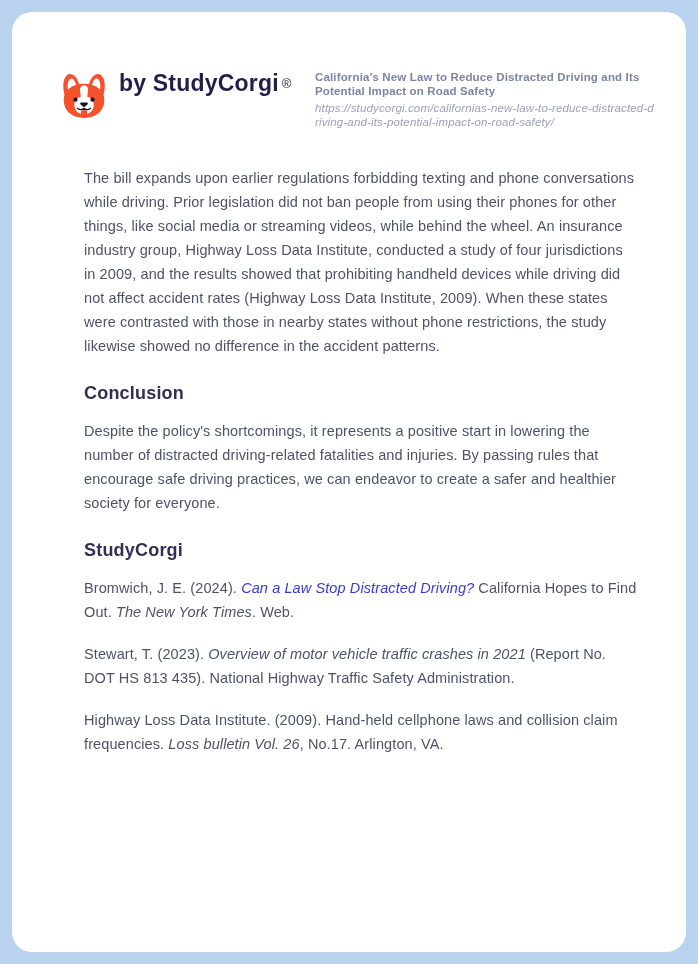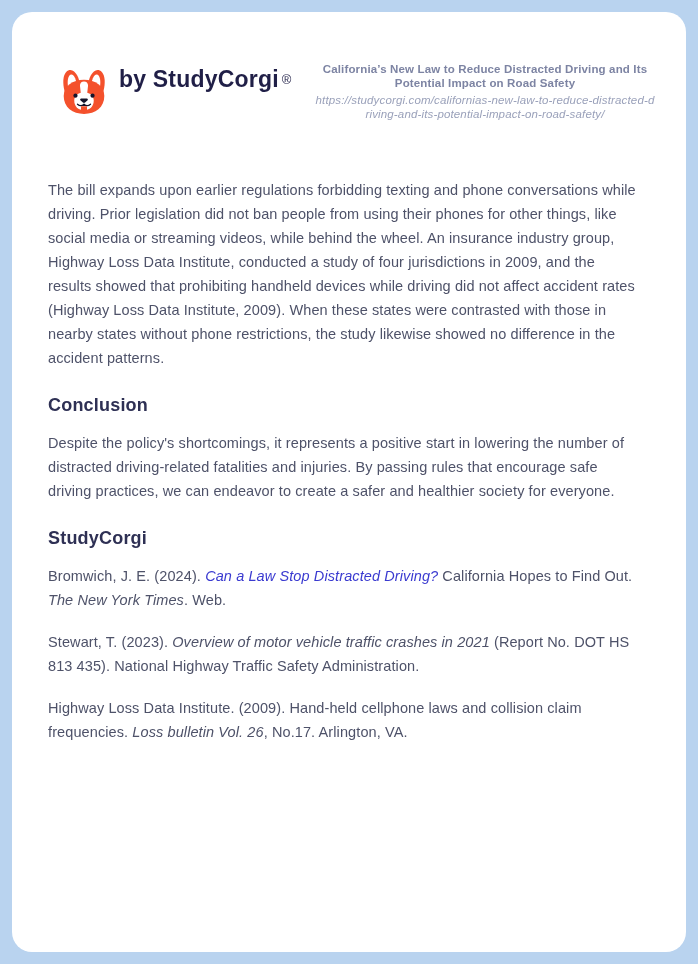--- a/index.html
+++ b/index.html
@@ -44,21 +44,22 @@
   .reg {
     font-size: 13px;
     color: var(--brand-navy, #201f47);
     margin-left: 3px;
     align-self: flex-start;
     margin-top: 6px;
     font-weight: normal;
   }
   .head-meta {
     width: 340px;
-    text-align: center;
+    text-align: left;
+    margin-top: 8px;
   }
   .doc-title {
     font-size: 11.5px;
     line-height: 14px;
     font-weight: bold;
     color: var(--title-gray, #7d84a3);
     letter-spacing: 0.15px;
   }
   .doc-url {
     display: block;
@@ -66,22 +67,22 @@
     font-size: 11.5px;
     line-height: 13.5px;
     color: var(--url-gray, #9aa1ba);
     letter-spacing: 0.15px;
     text-decoration: none;
     word-break: break-all;
     font-style: italic;
   }
   
   .content {
-    padding: 0 48px 0 36px;
-    margin-top: 57px;
+    padding: 0 48px 0 72px;
+    margin-top: 37px;
   }
   .para {
     font-size: 14.5px;
     line-height: 24px;
     color: var(--body-text, #4e5269);
     letter-spacing: 0.1px;
     margin-bottom: 18px;
   }
   h2 {
     font-size: 18px;

